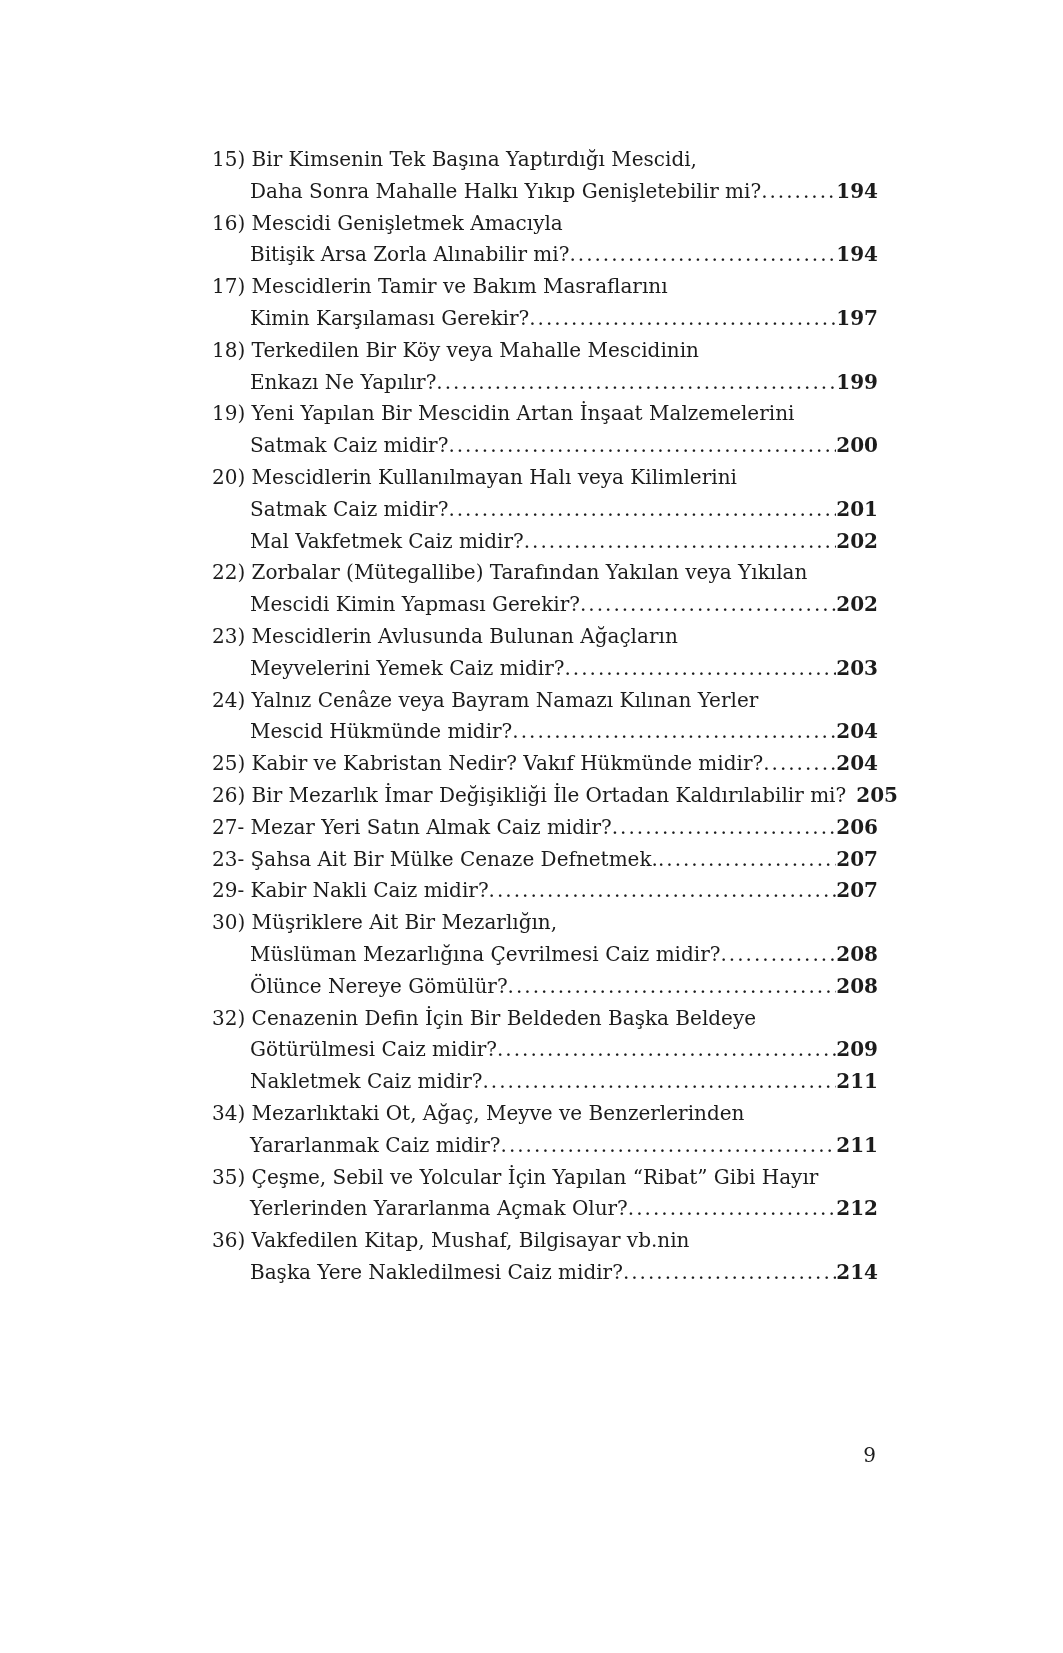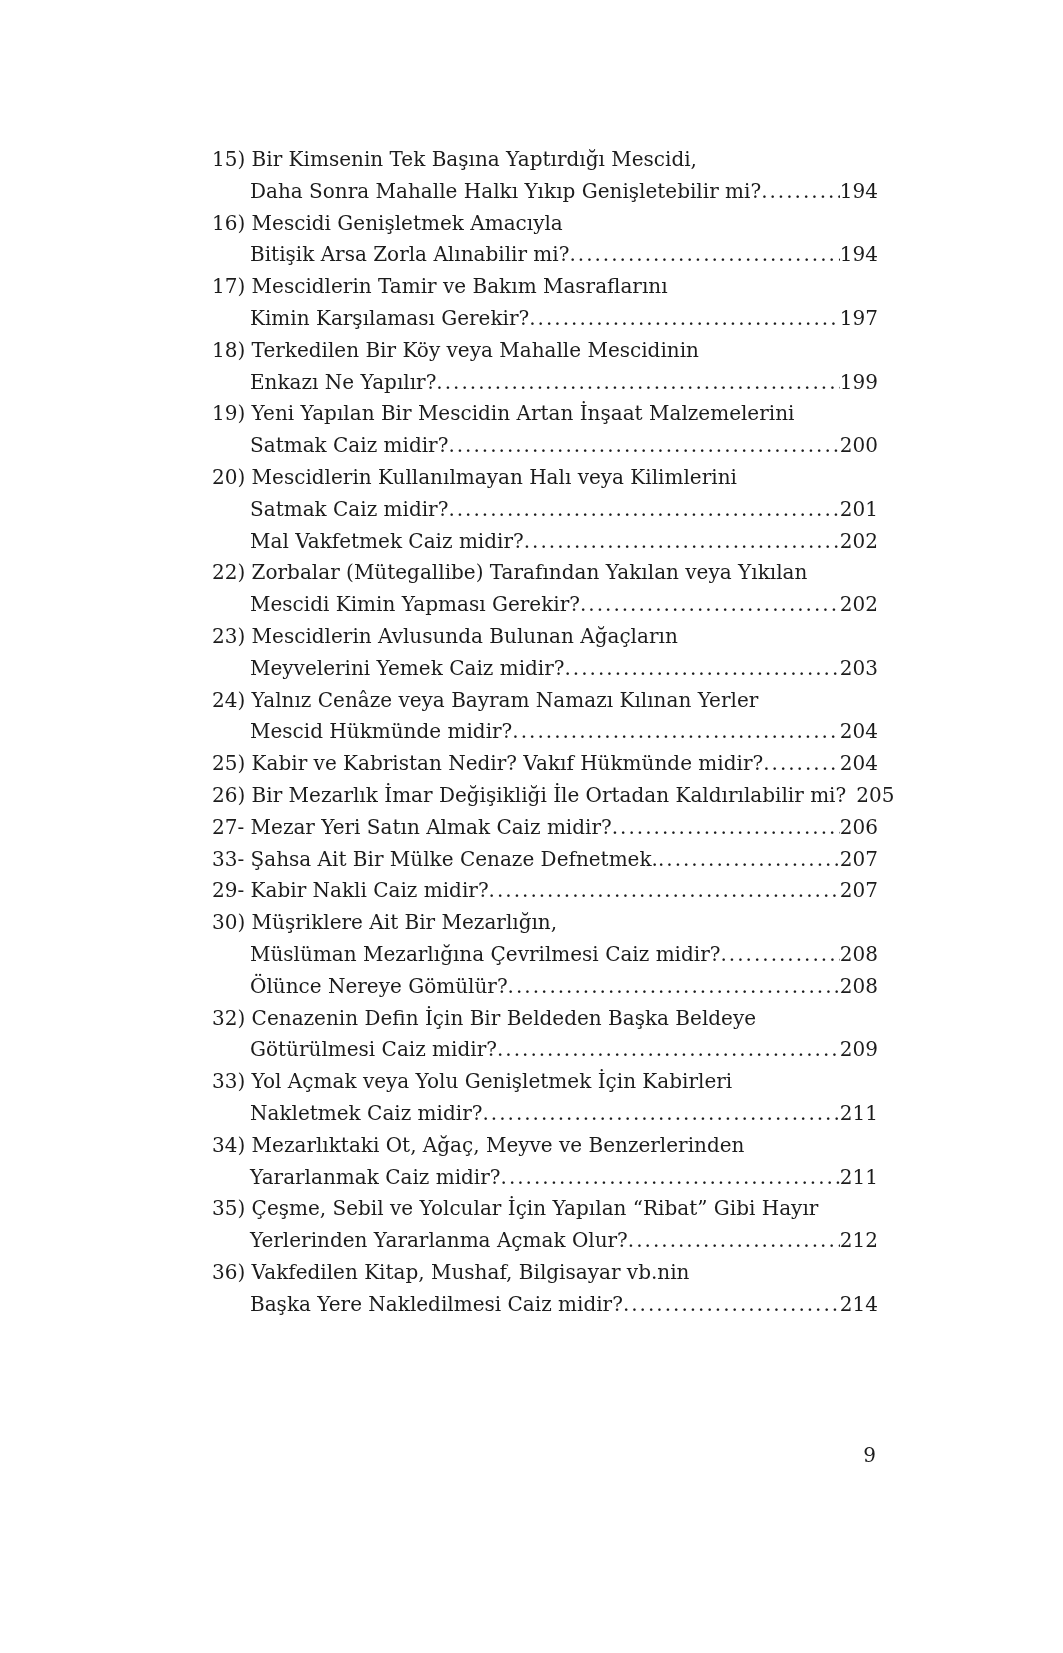--- a/index.html
+++ b/index.html
@@ -39,21 +39,21 @@
     overflow: hidden;
     white-space: nowrap;
   }
   .leader::after {
     content: "......................................................................................................................................";
     letter-spacing: 2px;
   }
   .leader.none { min-width: 10px; }
   .leader.none::after { content: ""; }
 
-  .pg { white-space: nowrap; }
+  .pg { white-space: nowrap; font-weight: bold; }
 
   .folio {
     position: absolute;
     right: 187px;
     bottom: 208px;
     font-size: 20px;
   }
 </style>
 </head>
 <body>
@@ -173,21 +173,21 @@
       </div>
       <div class="toc-entry">
         <div class="toc-line">
           <span class="txt">27- Mezar Yeri Satın Almak Caiz midir?</span>
           <span class="leader"></span>
           <span class="pg">206</span>
         </div>
       </div>
       <div class="toc-entry">
         <div class="toc-line">
-          <span class="txt">33- Şahsa Ait Bir Mülke Cenaze Defnetmek.</span>
+          <span class="txt">23- Şahsa Ait Bir Mülke Cenaze Defnetmek.</span>
           <span class="leader"></span>
           <span class="pg">207</span>
         </div>
       </div>
       <div class="toc-entry">
         <div class="toc-line">
           <span class="txt">29- Kabir Nakli Caiz midir?</span>
           <span class="leader"></span>
           <span class="pg">207</span>
         </div>
@@ -213,23 +213,20 @@
         <div class="toc-line">
           <span class="txt">32) Cenazenin Defin İçin Bir Beldeden Başka Beldeye</span>
         </div>
         <div class="toc-line cont">
           <span class="txt">Götürülmesi Caiz midir?</span>
           <span class="leader"></span>
           <span class="pg">209</span>
         </div>
       </div>
       <div class="toc-entry">
-        <div class="toc-line">
-          <span class="txt">33) Yol Açmak veya Yolu Genişletmek İçin Kabirleri</span>
-        </div>
         <div class="toc-line cont">
           <span class="txt">Nakletmek Caiz midir?</span>
           <span class="leader"></span>
           <span class="pg">211</span>
         </div>
       </div>
       <div class="toc-entry">
         <div class="toc-line">
           <span class="txt">34) Mezarlıktaki Ot, Ağaç, Meyve ve Benzerlerinden</span>
         </div>

